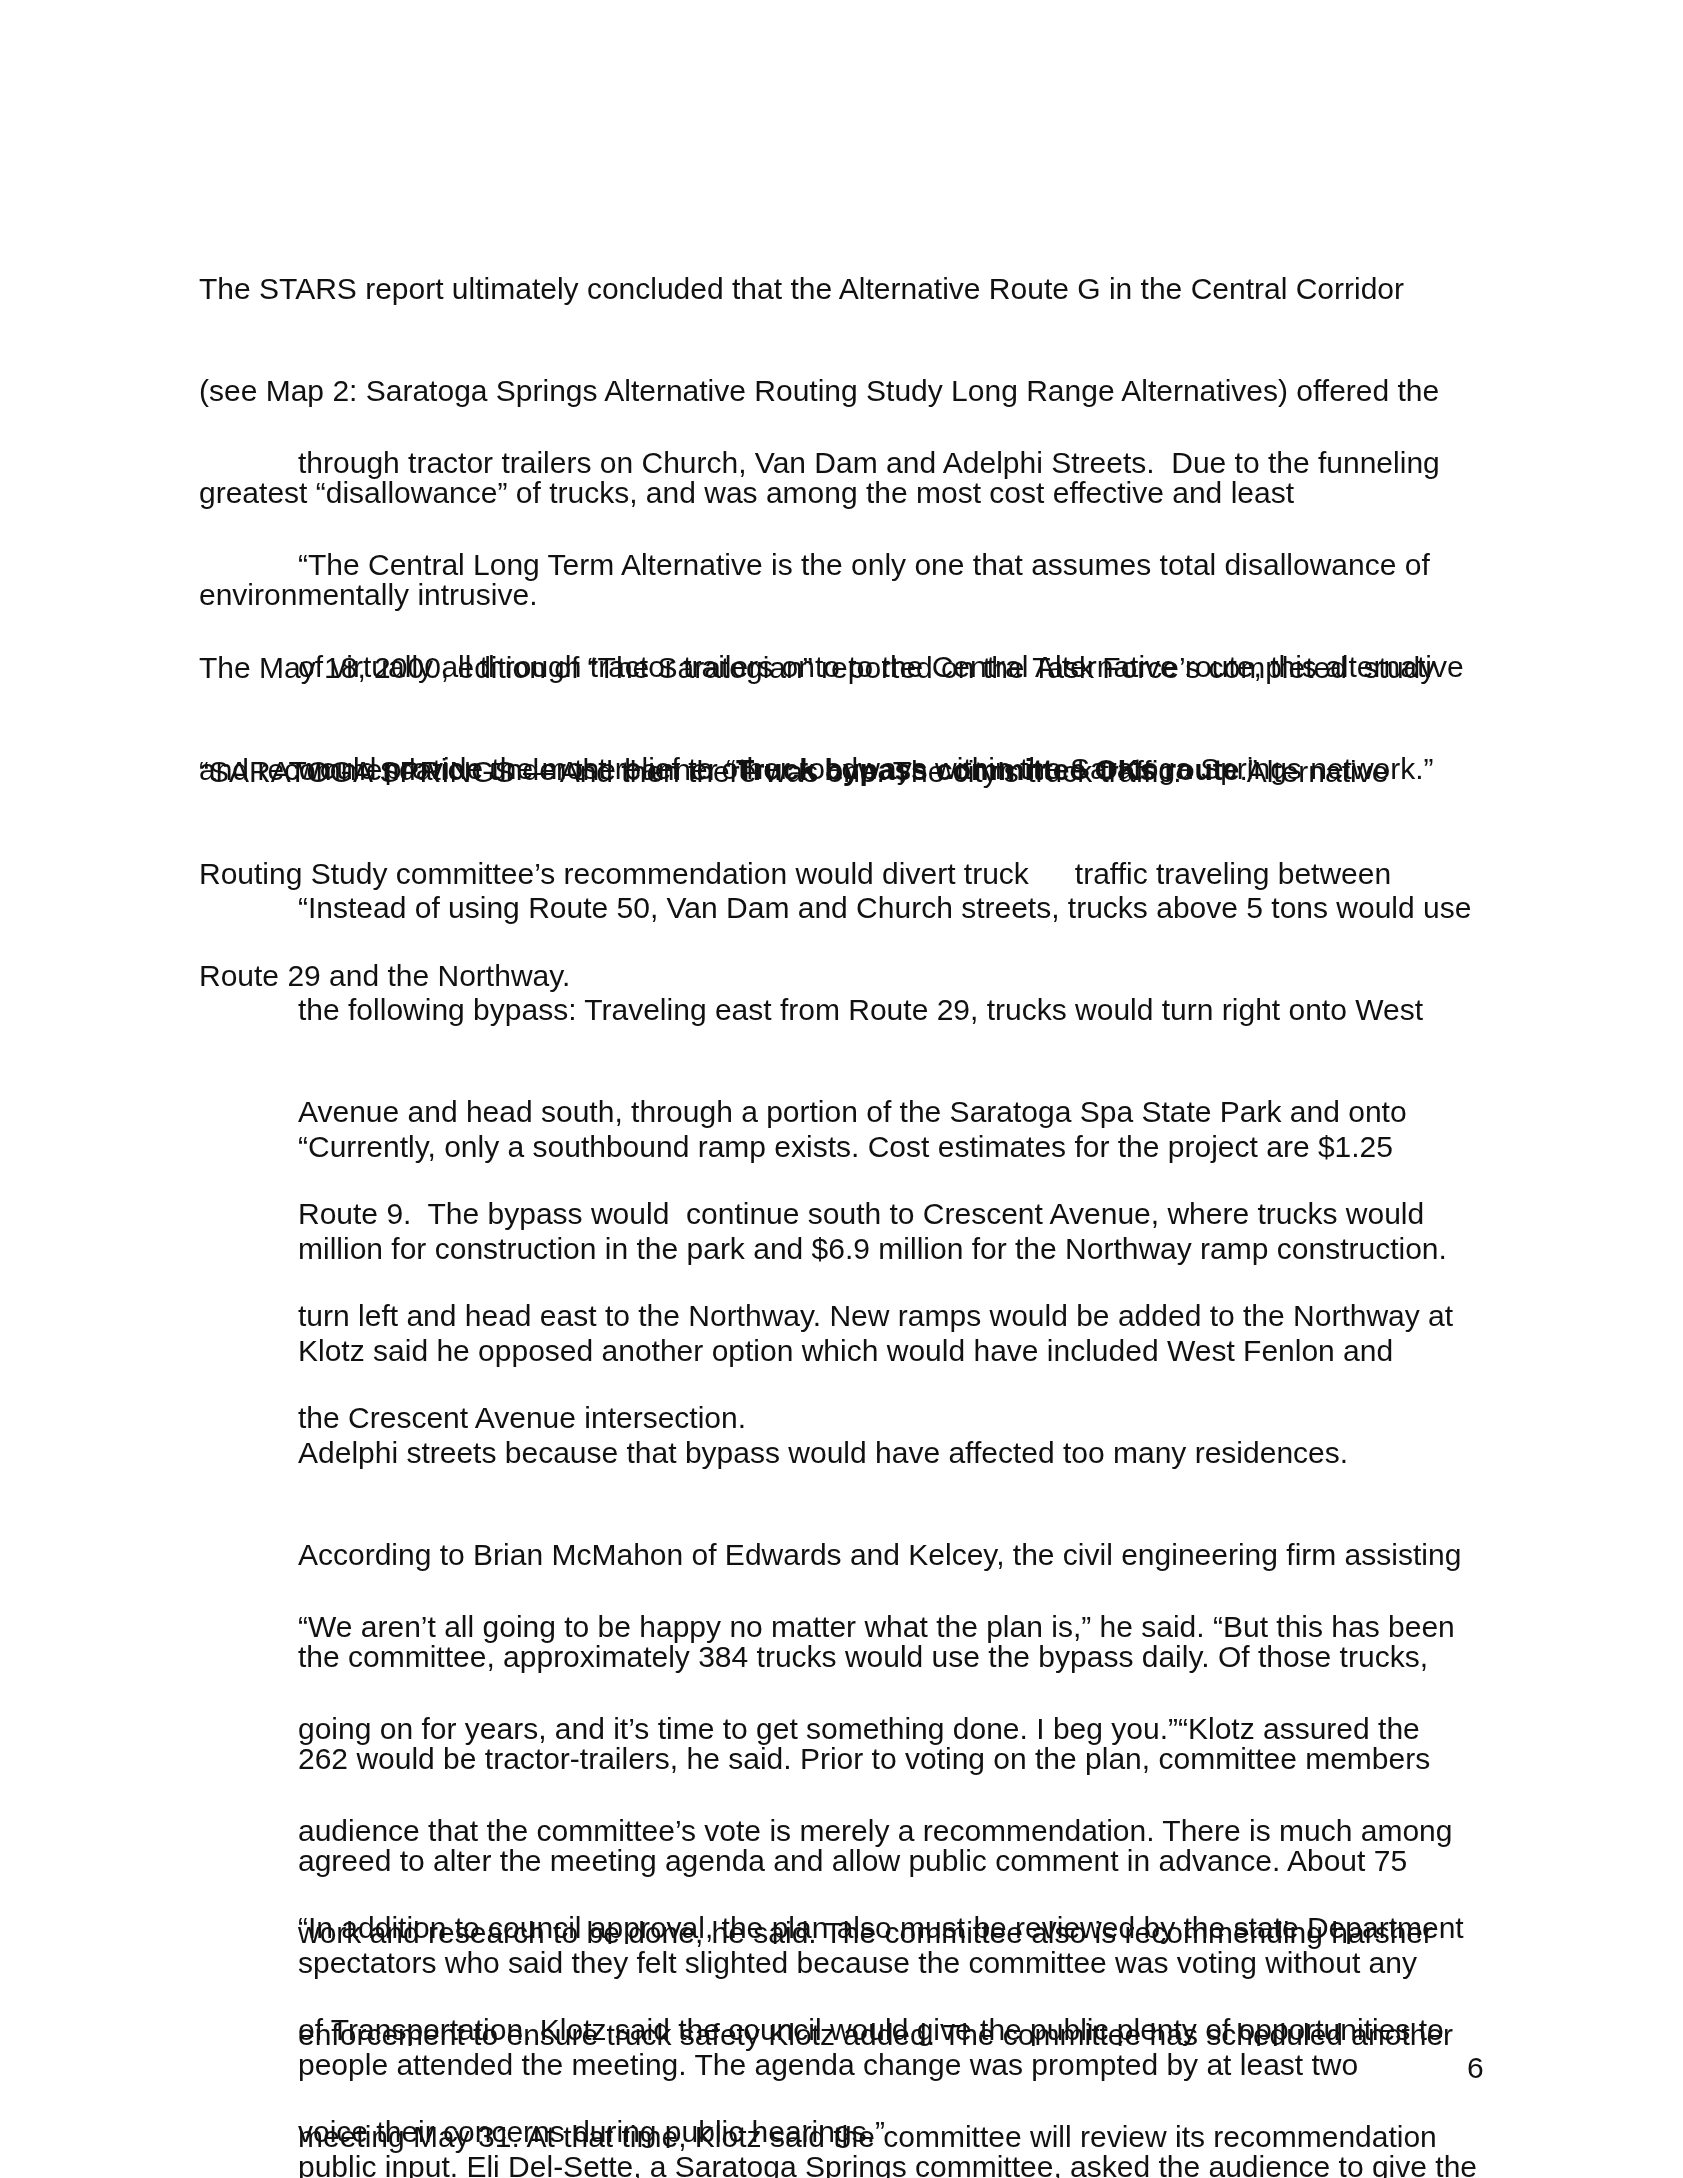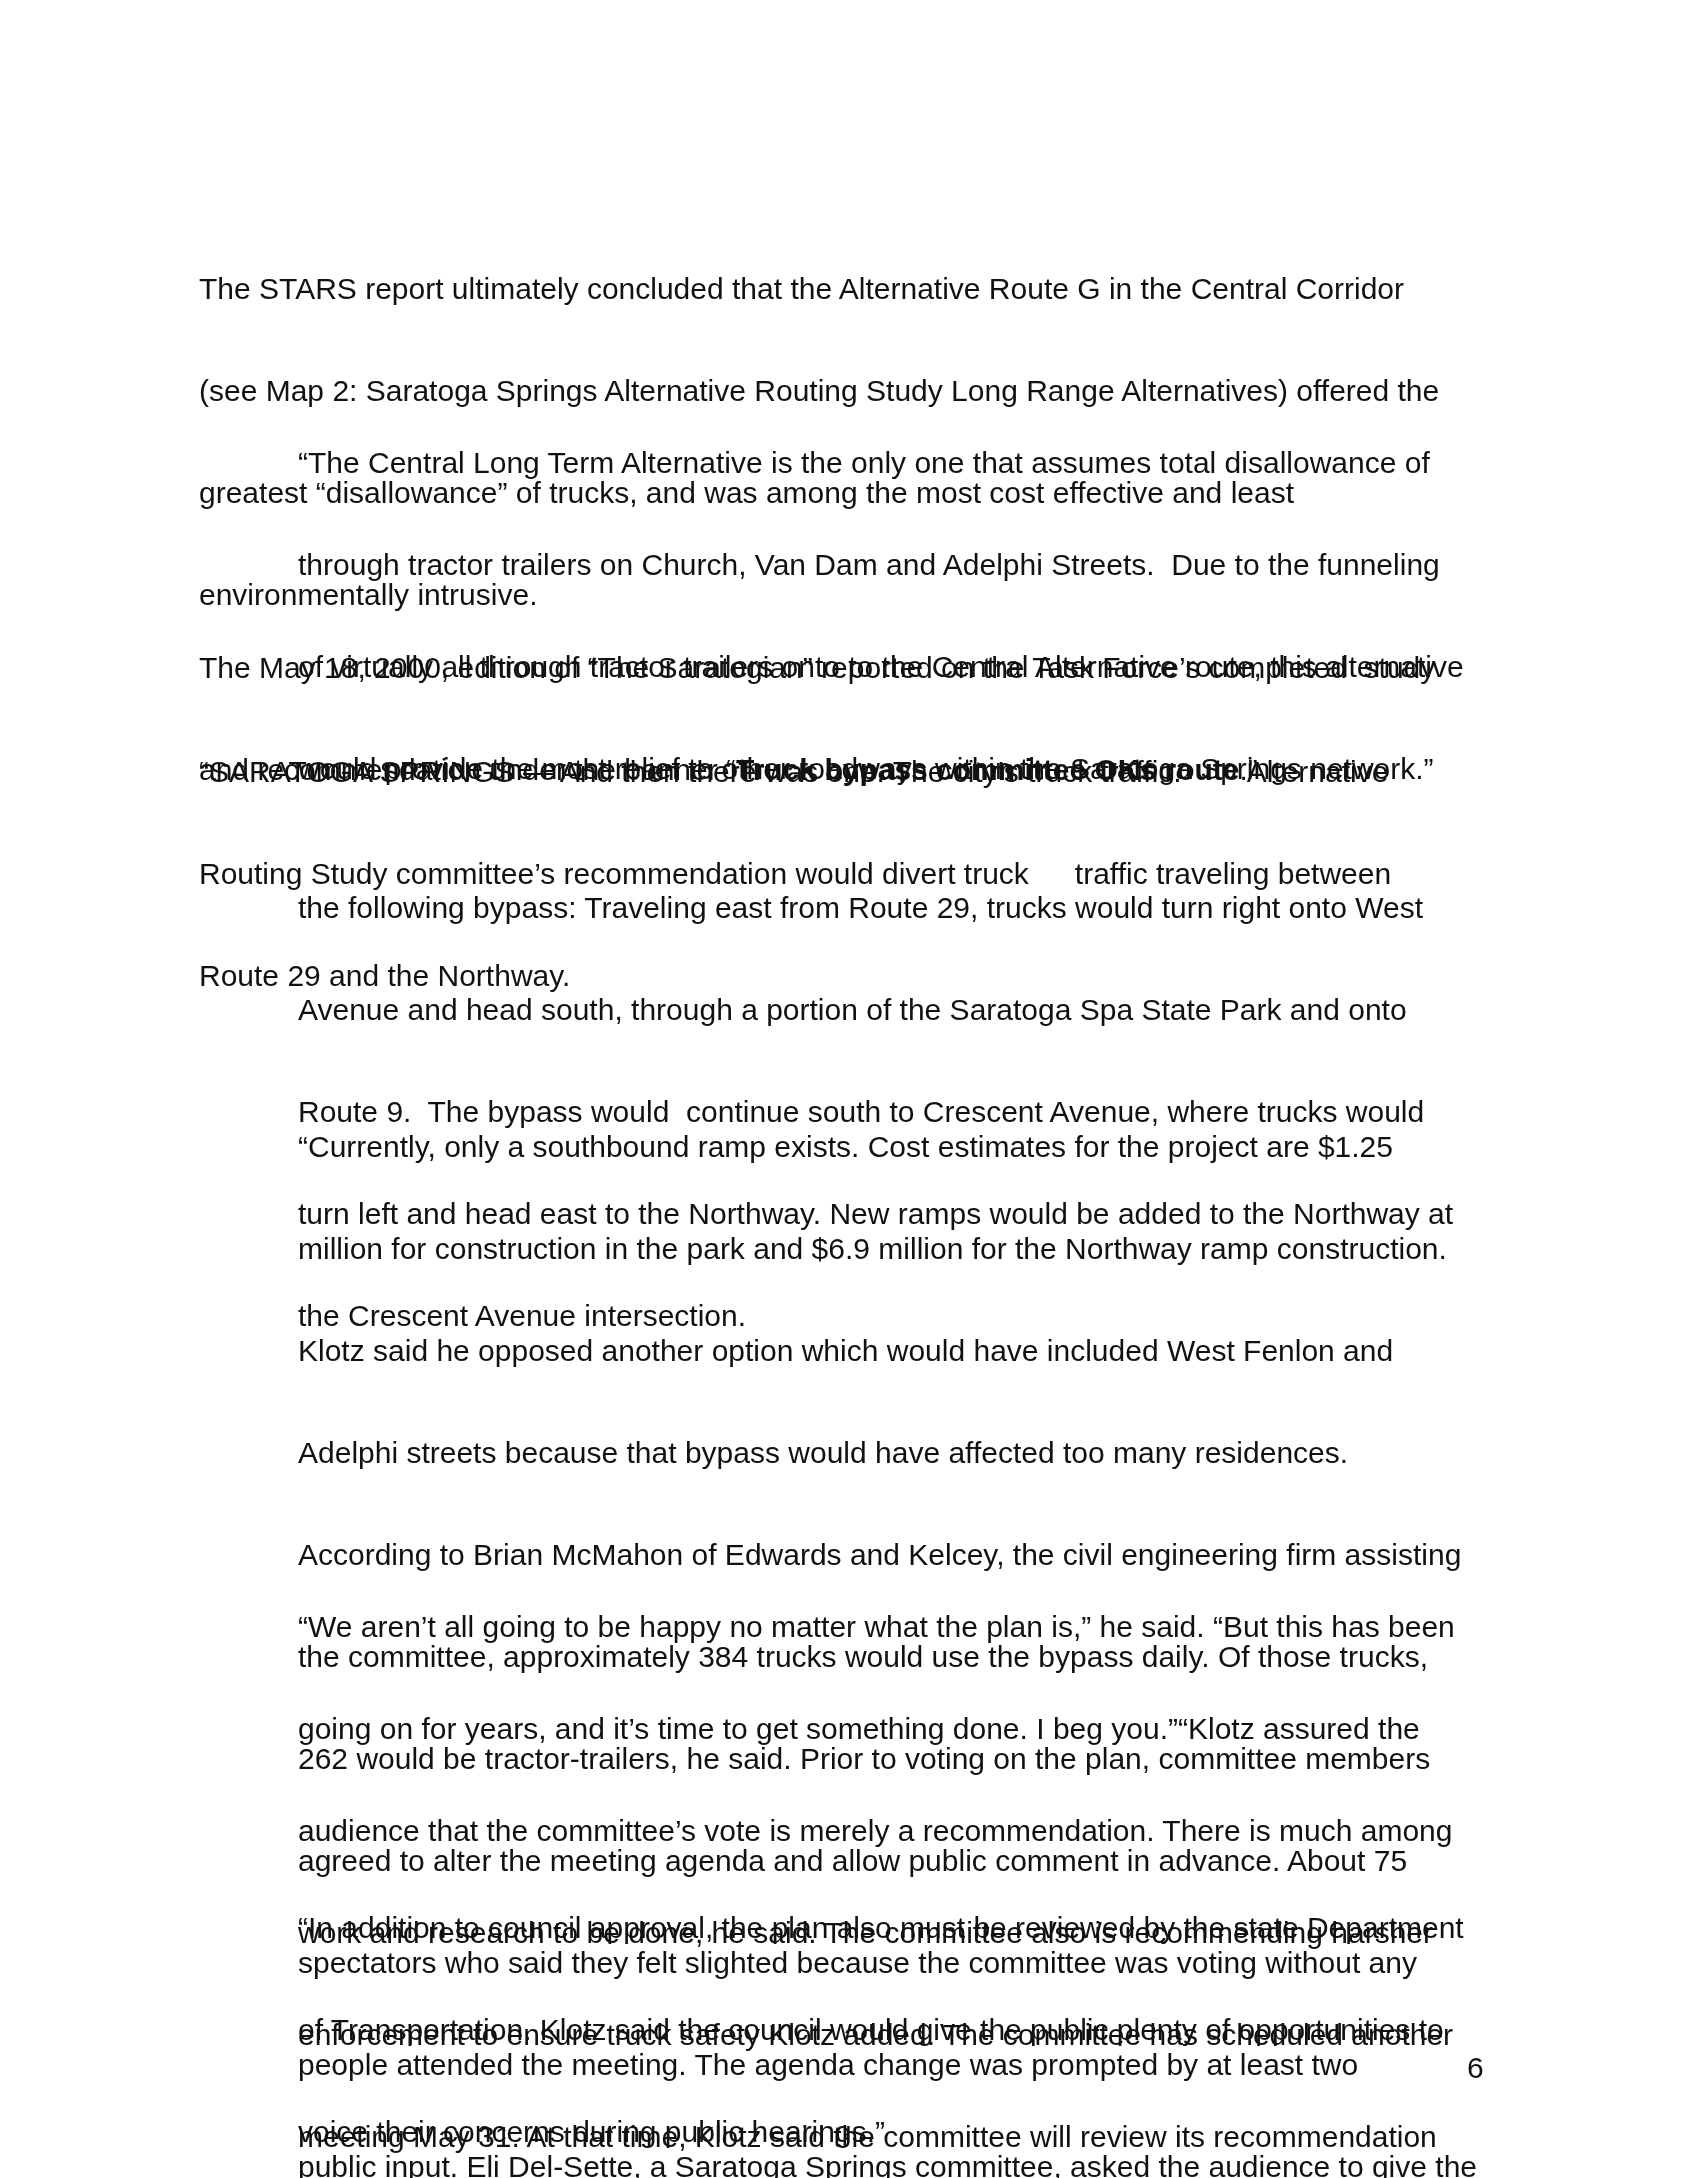--- a/index.html
+++ b/index.html
@@ -60,38 +60,39 @@
 <div class="page">
 
   <div id="p1" class="para body-para" style="white-space: pre;">
     <span class="line">The STARS report ultimately concluded that the Alternative Route G in the Central Corridor</span>
     <span class="line">(see Map 2: Saratoga Springs Alternative Routing Study Long Range Alternatives) offered the</span>
     <span class="line">greatest “disallowance” of trucks, and was among the most cost effective and least</span>
     <span class="line">environmentally intrusive.</span>
   </div>
 
   <div id="q1" class="para quote-para" style="white-space: pre;">
+    <span class="line">through tractor trailers on Church, Van Dam and Adelphi Streets.  Due to the funneling</span>
     <span class="line">“The Central Long Term Alternative is the only one that assumes total disallowance of</span>
-    <span class="line">through tractor trailers on Church, Van Dam and Adelphi Streets.  Due to the funneling</span>
     <span class="line">of virtually all through tractor trailers onto to the Central Alternative route, this alternative</span>
     <span class="line">would provide the most relief to other roadways within the Saratoga Springs network.”</span>
   </div>
 
   <div id="p2" class="para body-para" style="white-space: pre;">
     <span class="line">The May 18, 2000, edition of “The Saratogian” reported on the Task Force’s completed  study</span>
     <span class="line"><span>and recommendation under the banner “</span><span class="bold">Truck bypass committee OKs route</span><span>.”</span></span>
   </div>
 
   <div id="p3" class="para body-para" style="white-space: pre;">
     <span class="line"><span>“SARATOGA SPRINGS — And then there was one. The city’s truck traffic.</span><span class="gap-a"></span><span>Alternative</span></span>
     <span class="line"><span>Routing Study committee’s recommendation would divert truck</span><span class="gap-b"></span><span>traffic traveling between</span></span>
     <span class="line">Route 29 and the Northway.</span>
   </div>
 
   <div id="q2" class="para quote-para" style="white-space: pre;">
+    <span class="line">“Instead of using Route 50, Van Dam and Church streets, trucks above 5 tons would use</span>
     <span class="line">the following bypass: Traveling east from Route 29, trucks would turn right onto West</span>
     <span class="line">Avenue and head south, through a portion of the Saratoga Spa State Park and onto</span>
     <span class="line">Route 9.  The bypass would  continue south to Crescent Avenue, where trucks would</span>
     <span class="line">turn left and head east to the Northway. New ramps would be added to the Northway at</span>
     <span class="line">the Crescent Avenue intersection.</span>
   </div>
 
   <div id="q3" class="para quote-para" style="white-space: pre;">
     <span class="line">“Currently, only a southbound ramp exists. Cost estimates for the project are $1.25</span>
     <span class="line">million for construction in the park and $6.9 million for the Northway ramp construction.</span>

